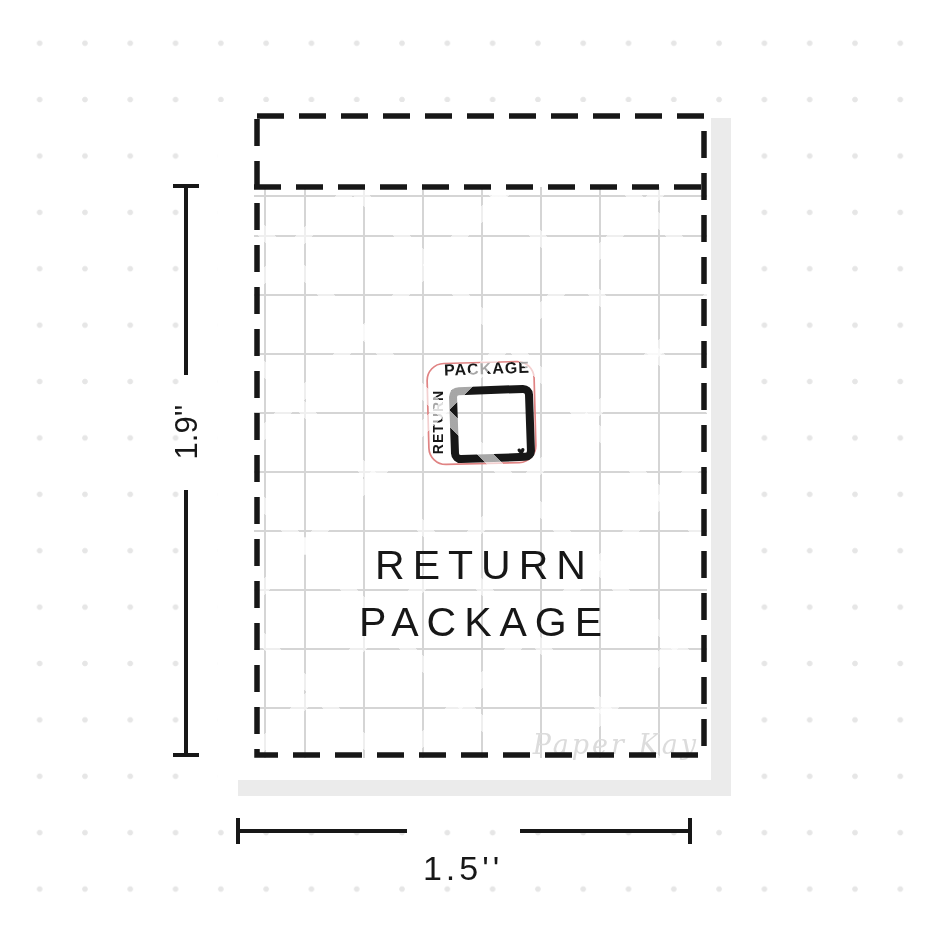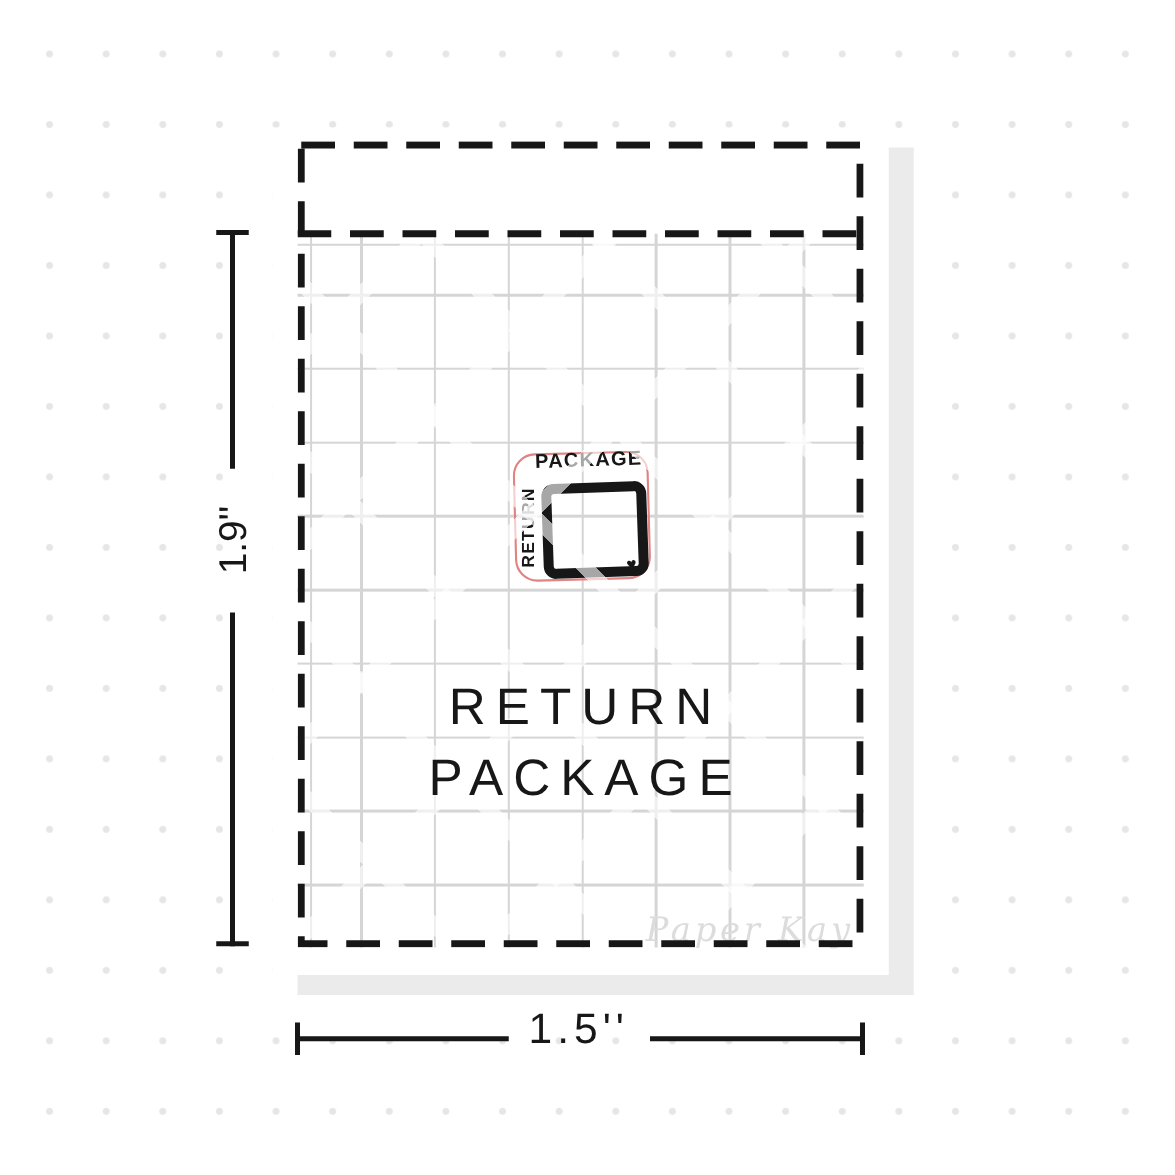--- a/index.html
+++ b/index.html
@@ -12,21 +12,21 @@
     font-family:"Liberation Sans", sans-serif;
     color:#171717;
   }
   .abs{position:absolute;}
 
   
   .shadow{left:238px;top:118px;width:493px;height:678px;background:#ebebeb;}
   .sheet-backing{left:218px;top:102px;width:493px;height:678px;background:#ffffff;}
 
   
-  .sticker-area{left:238px;top:113px;width:453px;height:645px;}
+  .sticker-area{left:254px;top:113px;width:453px;height:645px;}
 
   .grid{
     left:0;top:74px;width:453px;height:571px;
     background-image:
       repeating-linear-gradient(to right, #d5d5d5 0 2px, rgba(0,0,0,0) 2px 59px),
       repeating-linear-gradient(to bottom, #d5d5d5 0 2px, rgba(0,0,0,0) 2px 59px);
     background-position:50px 0, 0 48px;
   }
 
   
@@ -67,21 +67,21 @@
   .brand{
     right:8px;bottom:-2px;
     font-family:"DejaVu Serif", serif;font-style:italic;
     font-size:27px;color:#dcdcdc;letter-spacing:3px;white-space:nowrap;
   }
 
   
   .ink{background:#171717;}
   .dim-label{white-space:nowrap;font-size:31px;color:#171717;}
   .dim-label-v{left:187px;top:432px;transform:translate(-50%,-50%) rotate(-90deg);}
-  .dim-label-h{left:463px;top:824px;transform:translate(-50%,-50%);font-size:34px;letter-spacing:4px;}
+  .dim-label-h{left:463px;top:868px;transform:translate(-50%,-50%);font-size:34px;letter-spacing:4px;}
 </style>
 </head>
 <body>
 
 <div class="abs shadow"></div>
 
 <div class="abs sheet-backing"></div>
 
 <div class="abs sticker-area">
 

